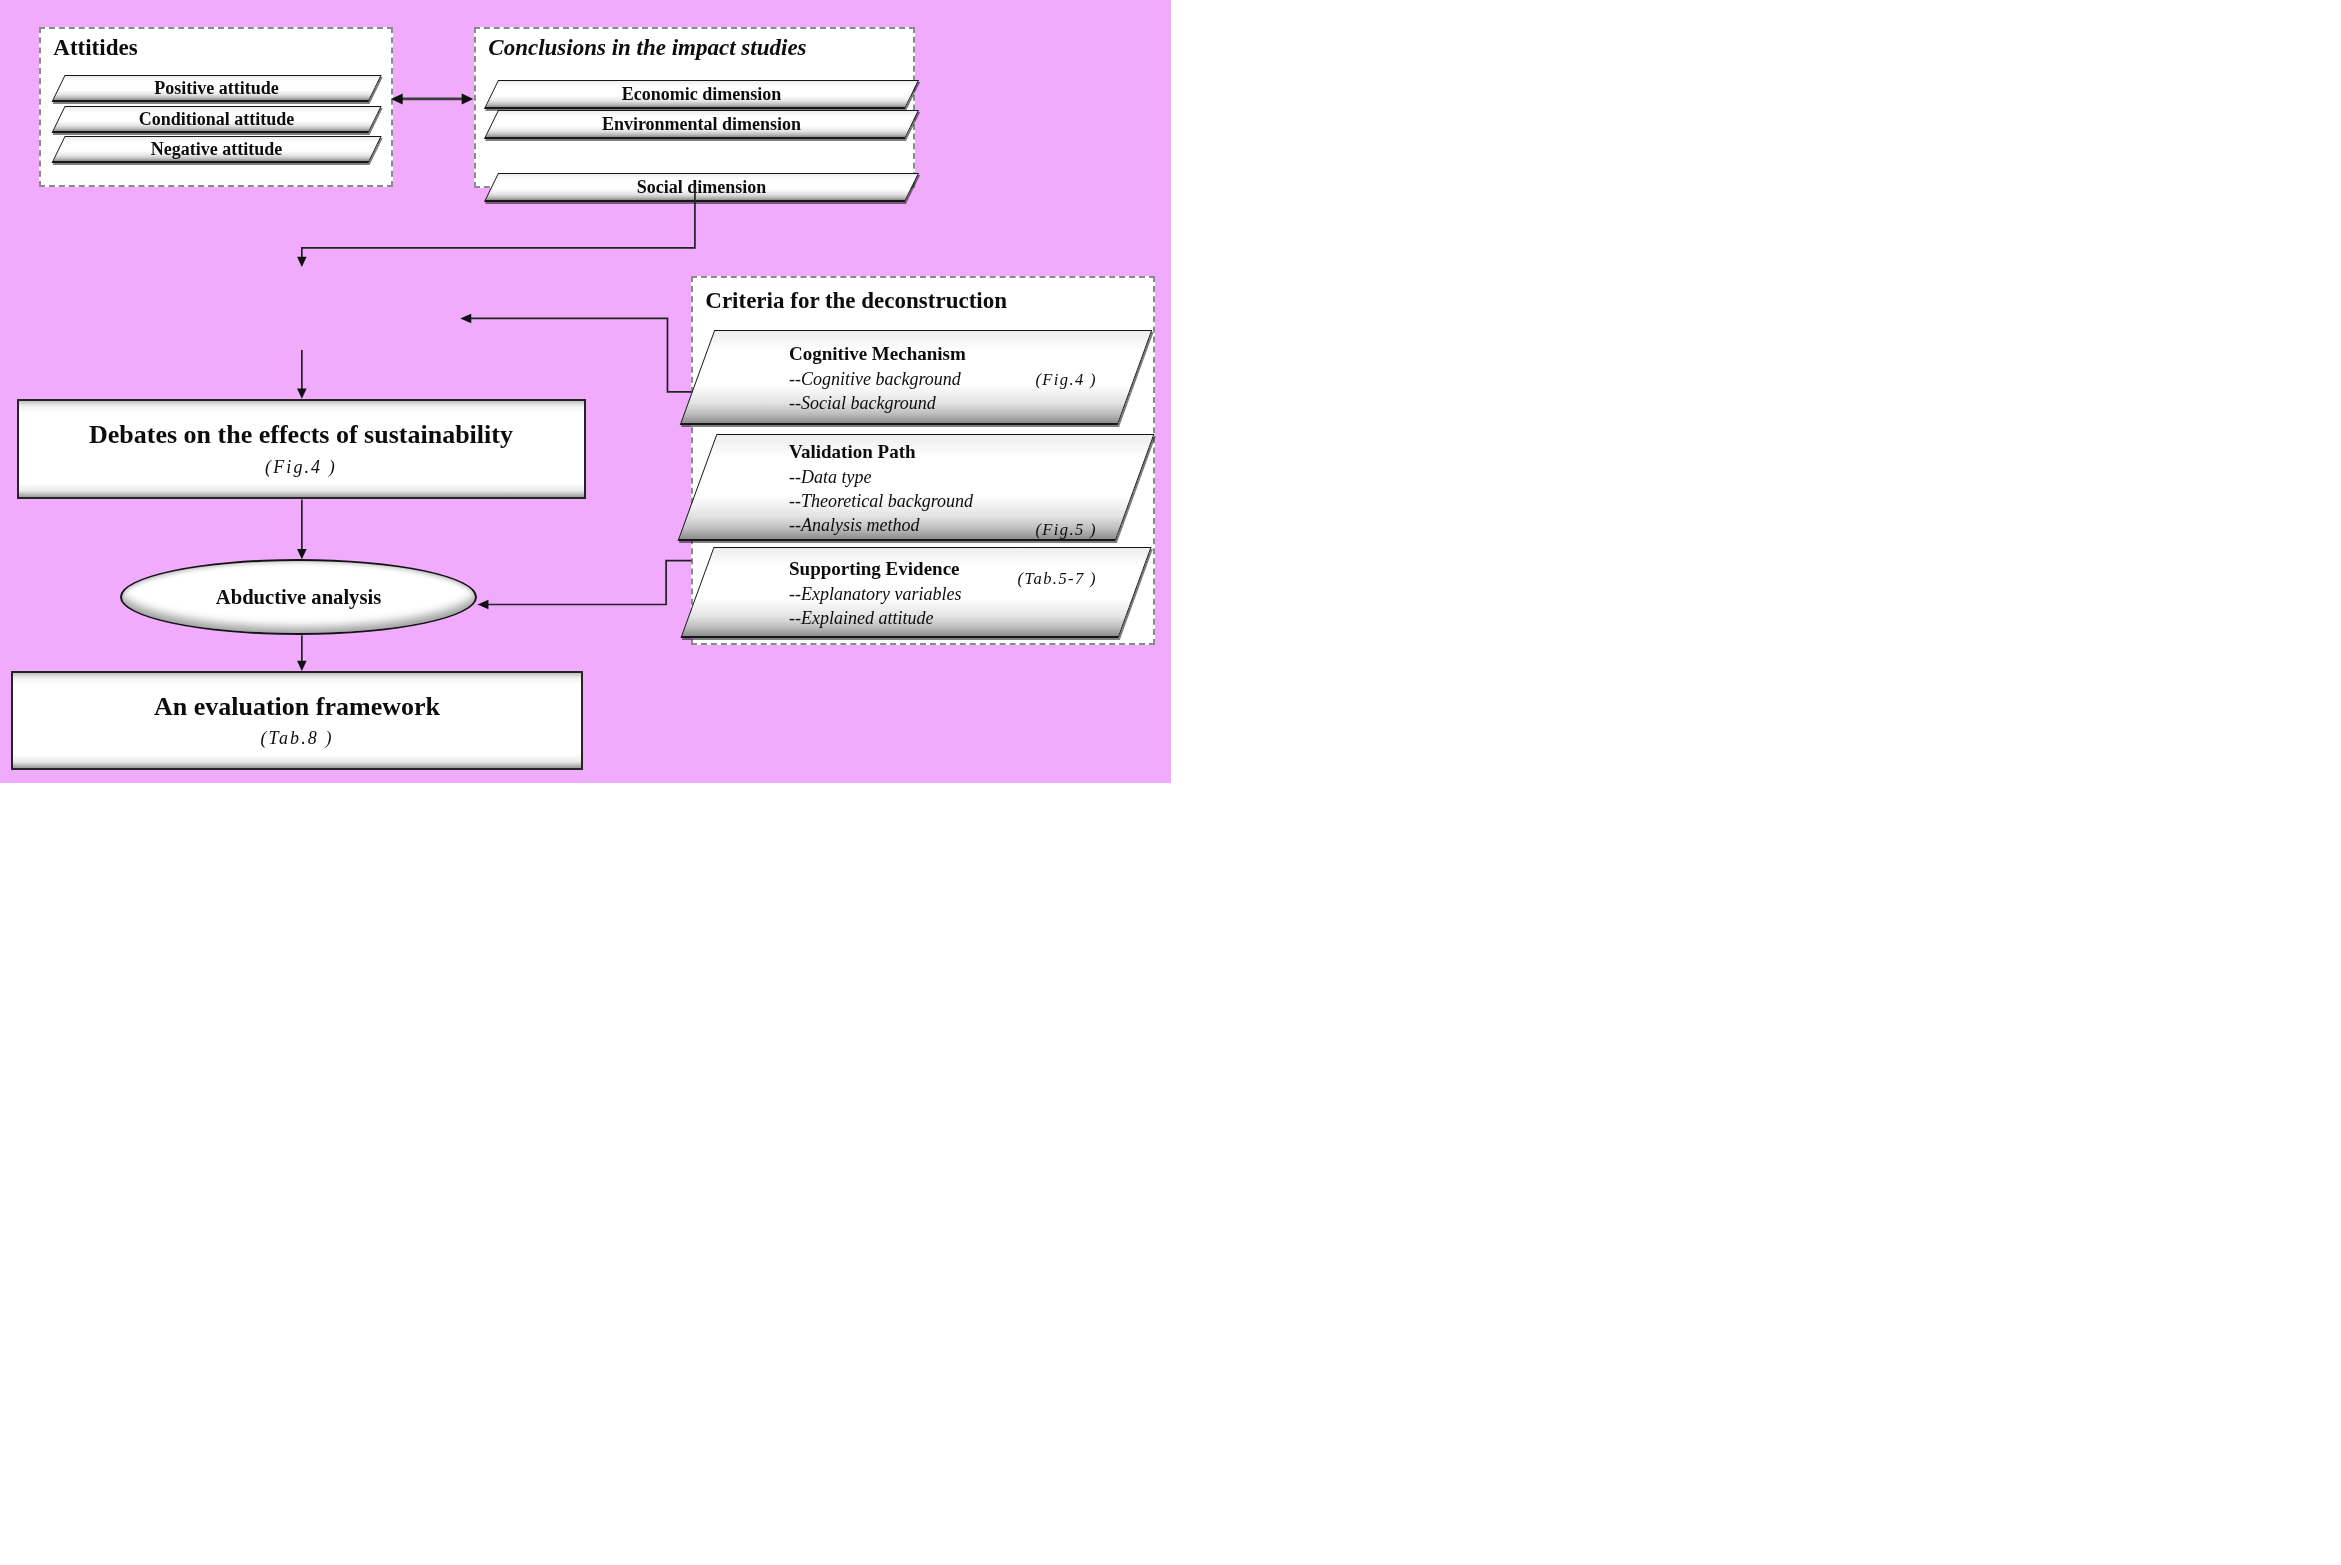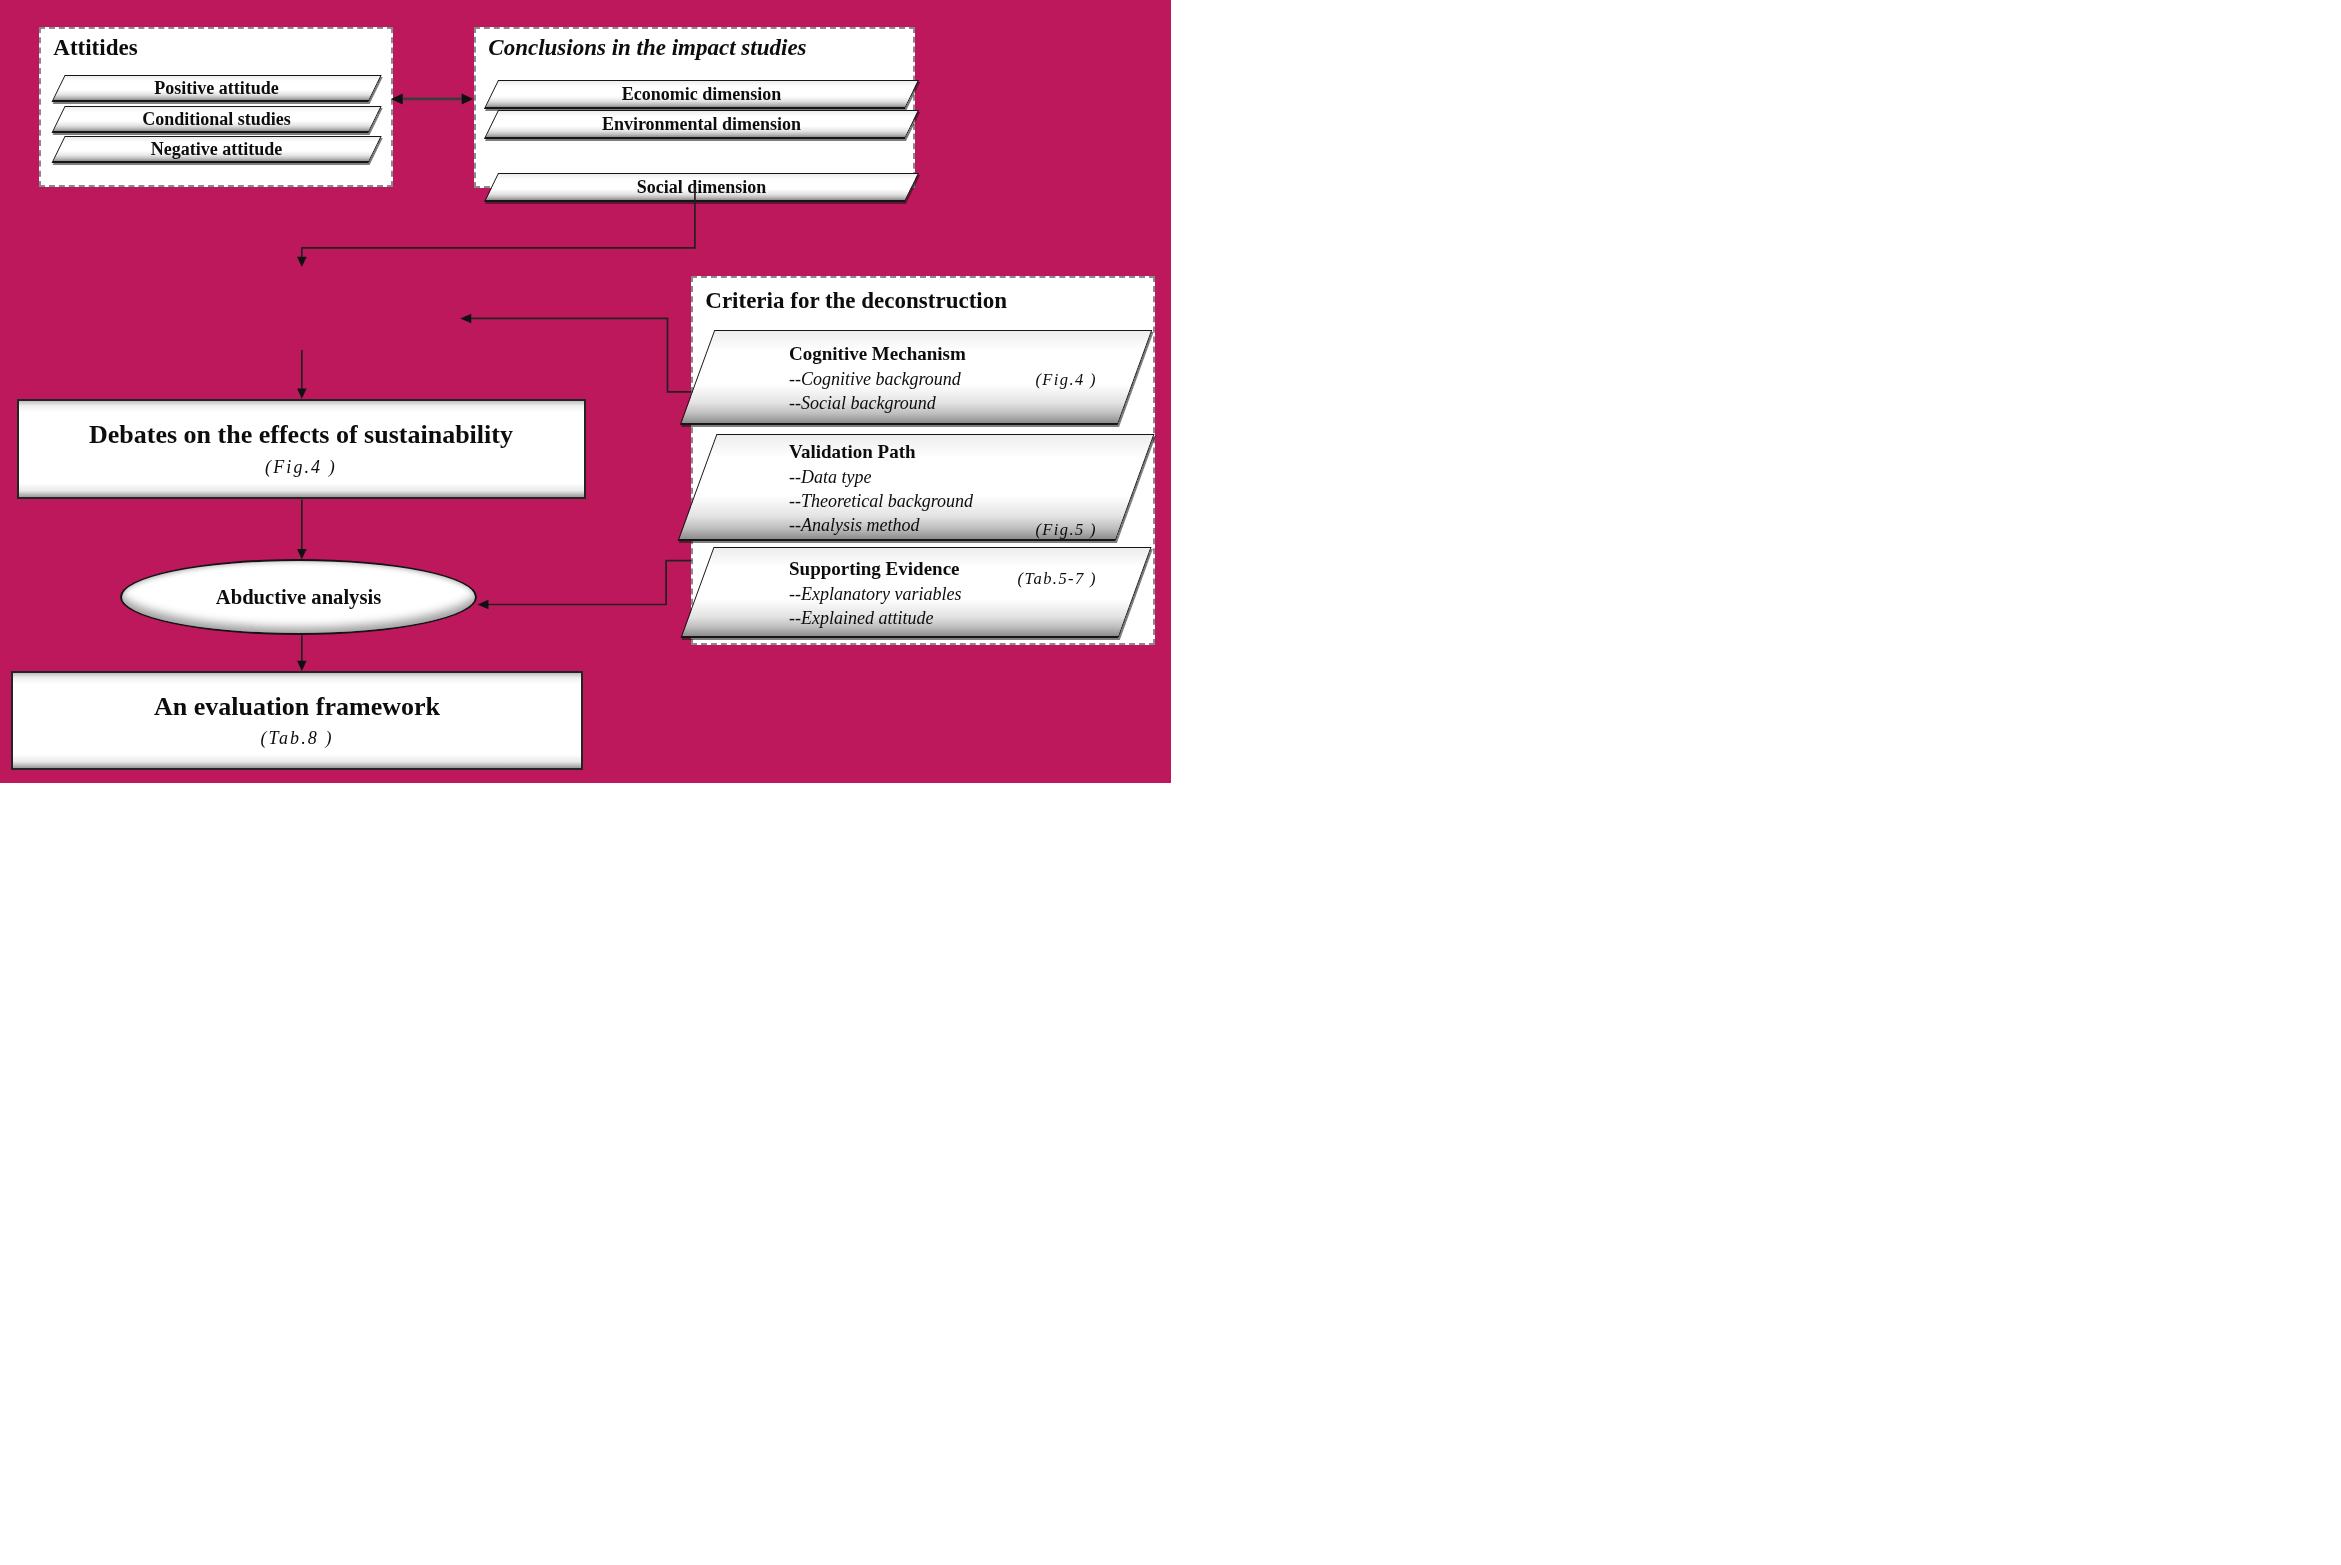--- a/index.html
+++ b/index.html
@@ -1,19 +1,19 @@
 <!DOCTYPE html>
 <html style="font-size:11px"><head>
 <meta charset="utf-8">
 <style>
   html,body{margin:0;padding:0;background:#ffffff;}
   .canvas{
     position:relative;
     width:1171px;height:783px;
-    background:#be185d;
+    background:#f0abfc;
     font-family:"Liberation Serif","DejaVu Serif",serif;
     color:#0d0d0d;
     overflow:hidden;
   }
   
   .dashed-box{
     position:absolute;
     border:2.7px dashed #8a8a8a;
     background:#ffffff;
     box-sizing:border-box;
@@ -86,21 +86,21 @@
 
   <div class="dashed-box" style="left:39px;top:27px;width:354px;height:160px;">
     <div class="box-title" style="left:12.3px;top:5.5px;">Attitides</div>
   </div>
   <div class="pg" style="left:58px;top:75px;width:317px;height:27.4px;">
     <div class="pg-shape sk26"></div>
     <div class="pg-label">Positive attitude</div>
   </div>
   <div class="pg" style="left:58px;top:106px;width:317px;height:27.4px;">
     <div class="pg-shape sk26"></div>
-    <div class="pg-label">Conditional studies</div>
+    <div class="pg-label">Conditional attitude</div>
   </div>
   <div class="pg" style="left:58px;top:136px;width:317px;height:27.4px;">
     <div class="pg-shape sk26"></div>
     <div class="pg-label">Negative attitude</div>
   </div>
 
   <div class="dashed-box" style="left:474px;top:27.4px;width:441px;height:161px;">
     <div class="box-title" style="left:12.3px;top:5.5px;font-style:italic;">Conclusions in the impact studies</div>
   </div>
   <div class="pg" style="left:491px;top:80px;width:421px;height:29px;">

